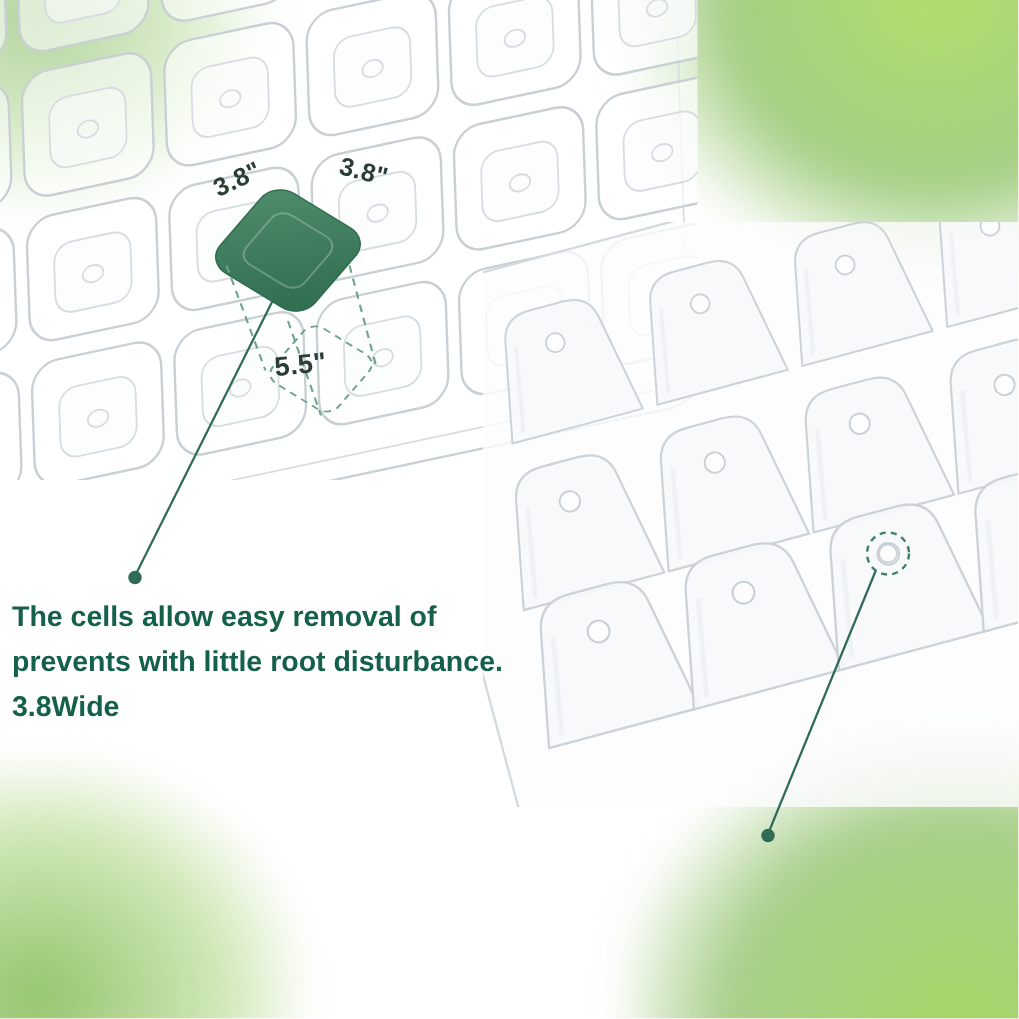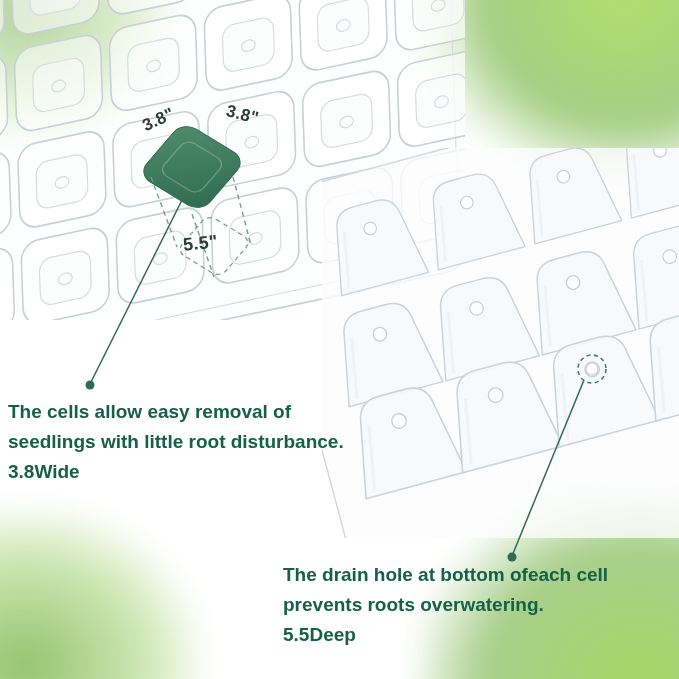--- a/index.html
+++ b/index.html
@@ -122,19 +122,16 @@
     <circle cx="512" cy="557" r="4.5" fill="#2f6b55"></circle>
     <circle cx="592" cy="369" r="6" fill="#fdfdfe" stroke="#c9d0d5" stroke-width="1.2"></circle>
     <circle cx="592" cy="369" r="14" fill="none" stroke="#3e8165" stroke-width="1.6" stroke-dasharray="4 3.5"></circle>
   </svg>
 
   <div class="dim-label" style="left:142px;top:110px;transform:rotate(-25deg)">3.8"</div>
   <div class="dim-label" style="left:226px;top:105px;transform:rotate(14deg)">3.8"</div>
   <div class="dim-label depth" style="left:183px;top:233px;transform:rotate(-6deg)">5.5"</div>
 
   <div class="callout" style="left:8px;top:397px;width:390px">The cells allow easy removal of
-seedlings with little root disturbance.
+prevents with little root disturbance.
 3.8Wide</div>
-  <div class="callout" style="left:283px;top:560px;width:392px">The drain hole at bottom ofeach cell
-prevents roots overwatering.
-5.5Deep</div>
 
 </div>
 
 </body></html>

